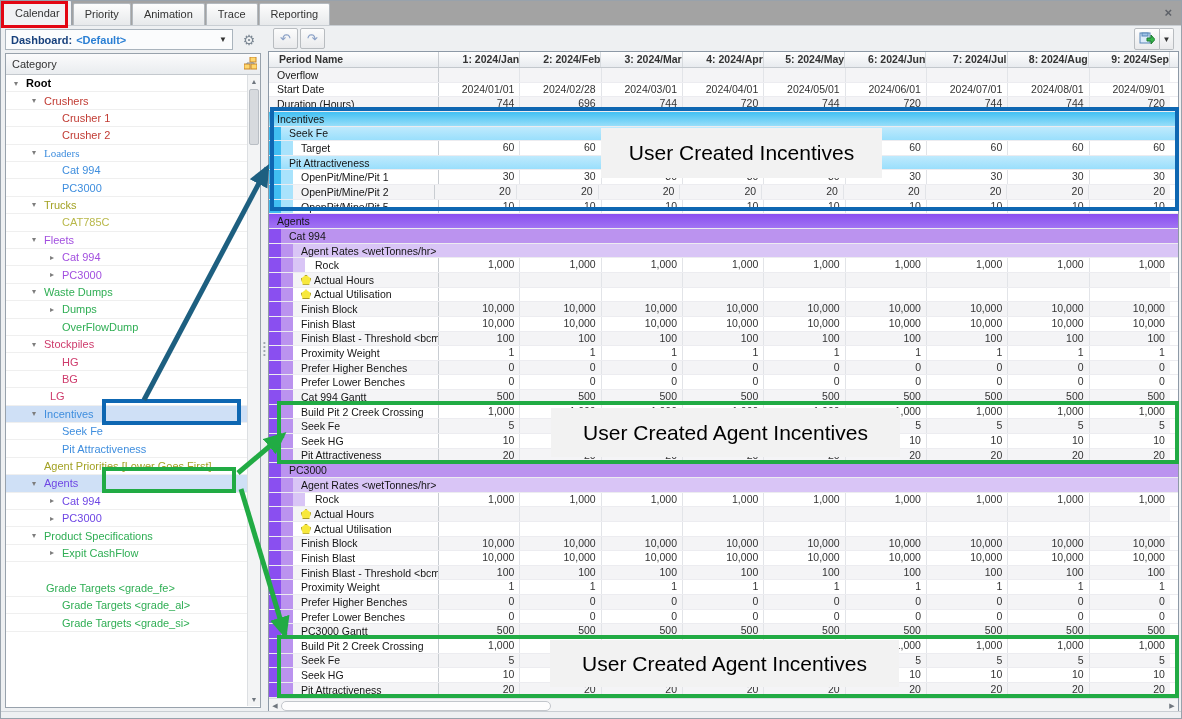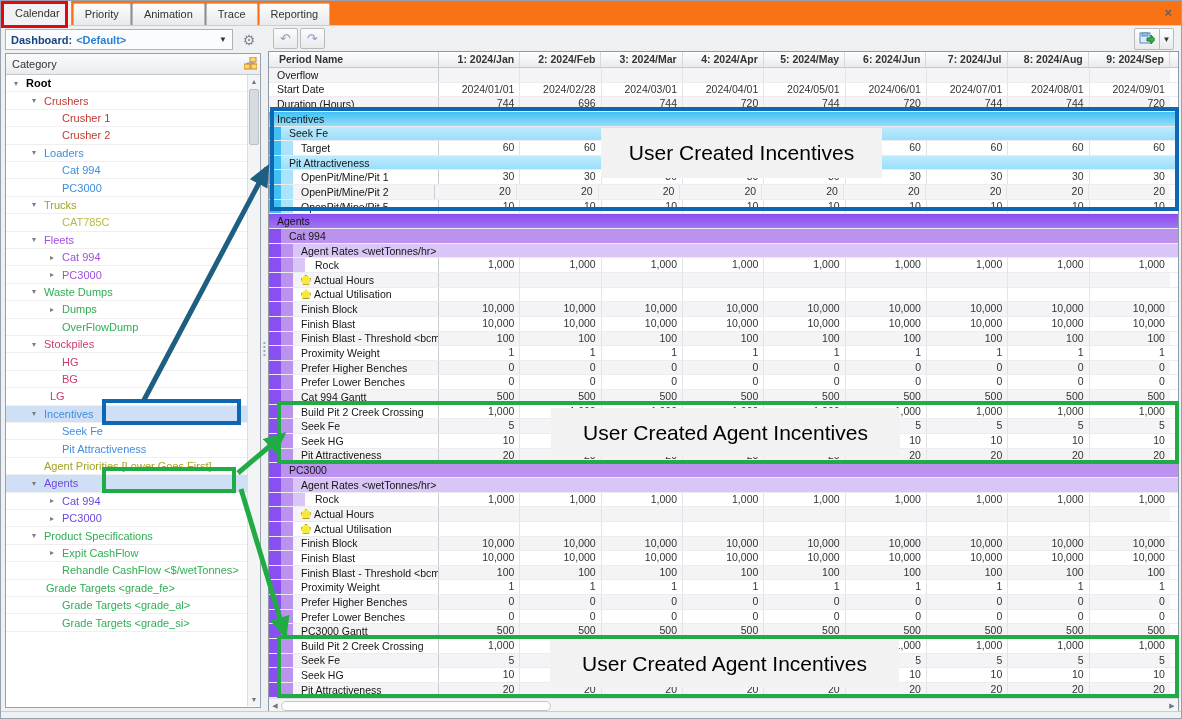--- a/index.html
+++ b/index.html
@@ -1,20 +1,20 @@
 <!DOCTYPE html>
 <html><head>
 <meta charset="utf-8">
 <style>
   html,body{margin:0;padding:0;background:#d8d8d8;}
   #app{position:relative;width:1182px;height:719px;background:#eef0f2;
        font-family:"Liberation Sans",sans-serif;overflow:hidden;
        border:1px solid #98a2ac;box-sizing:border-box;}
   
-  #tabbar{position:absolute;left:0;top:0;right:0;height:25px;background:#f97316;
+  #tabbar{position:absolute;left:0;top:0;right:0;height:25px;background:#a3a3a3;
           border-bottom:1px solid #c9ced3;display:flex;align-items:flex-end;padding-left:2px;box-sizing:border-box;}
   .tab{height:21px;line-height:21px;padding:0 11px;font-size:11px;color:#333;
        background:linear-gradient(#fdfdfd,#e7e9eb);border:1px solid #b3b9bf;border-bottom:none;
        margin-right:1px;border-radius:2px 2px 0 0;cursor:default;}
   .tab.active{background:#f1f2f4;height:24px;line-height:24px;border-color:#9aa2ab;z-index:2;}
   #winclose{position:absolute;right:9px;top:5px;font-size:13px;font-weight:bold;color:#5d6168;line-height:13px;}
   
   #dashcombo{position:absolute;left:4px;top:28px;width:228px;height:21px;background:#fbfcfd;
              border:1px solid #aab4bd;display:flex;align-items:center;font-size:11px;font-weight:bold;
              padding:0 5px;box-sizing:border-box;}
@@ -45,21 +45,21 @@
              border:1px solid #b8bcc0;border-radius:2px 0 0 2px;box-sizing:border-box;text-align:center;line-height:20px;}
   #exportcaret{position:absolute;right:7px;top:27px;width:14px;height:22px;background:linear-gradient(#fdfdfd,#e9eaec);
              border:1px solid #b8bcc0;border-left:none;border-radius:0 2px 2px 0;box-sizing:border-box;
              font-size:8px;color:#333;text-align:center;line-height:22px;}
   
   #gridPanel{position:absolute;left:267px;top:50px;width:911px;height:663px;background:#fff;
              border:1px solid #8d99a6;box-sizing:border-box;}
   #gridHeader{display:flex;height:16px;background:linear-gradient(#fefefe,#e8ebef);
               border-bottom:1px solid #c3c8cd;font-weight:bold;font-size:10.5px;color:#333;box-sizing:border-box;}
   #gridHeader .corner{width:170px;padding-left:10px;border-right:1px solid #c9cdd2;line-height:15px;box-sizing:border-box;flex:none;}
-  #gridHeader .mcol{flex:1;text-align:right;padding-right:5px;line-height:15px;border-right:1px solid #d6dade;box-sizing:border-box;}
+  #gridHeader .mcol{flex:1;text-align:right;line-height:15px;border-right:1px solid #d6dade;box-sizing:border-box;}
   #gridHeader .hspacer{width:8px;flex:none;}
   #gridRows{position:absolute;top:16px;left:0;right:0;}
   .grow{display:flex;height:14.65px;font-size:10.5px;background:#fff;border-bottom:1px solid #ececf0;box-sizing:border-box;}
   .grow.alt{background:#f4f4f6;}
   .band{width:12px;flex:none;}
   .lbl{display:flex;align-items:center;padding-left:8px;color:#151515;border-right:1px solid #c9cdd2;
        box-sizing:border-box;flex:none;white-space:nowrap;overflow:hidden;}
   .cell{flex:1;text-align:right;padding-right:5px;line-height:13.6px;color:#333;border-right:1px solid #e2e4e8;box-sizing:border-box;}
   .spacer{width:8px;flex:none;background:#fff;}
   .sec{flex:1;display:flex;align-items:center;padding-left:8px;color:#151515;white-space:nowrap;}
@@ -119,21 +119,21 @@
         <div class="titem" style="top: 34.8px; padding-left: 44px;">
           <span class="exp"></span>
           <span class="tlabel" style="color: rgb(193, 59, 51);">Crusher 1</span>
         </div>
         <div class="titem" style="top: 52.2px; padding-left: 44px;">
           <span class="exp"></span>
           <span class="tlabel" style="color: rgb(193, 59, 51);">Crusher 2</span>
         </div>
         <div class="titem" style="top: 69.6px; padding-left: 26px;">
           <span class="exp">▾</span>
-          <span class="tlabel" style="color: rgb(63, 142, 222);">Loaders</span>
+          <span class="tlabel" style="color: rgb(63, 142, 222); font-family: Liberation Serif, serif;">Loaders</span>
         </div>
         <div class="titem" style="top: 87px; padding-left: 44px;">
           <span class="exp"></span>
           <span class="tlabel" style="color: rgb(63, 142, 222);">Cat 994</span>
         </div>
         <div class="titem" style="top: 104.4px; padding-left: 44px;">
           <span class="exp"></span>
           <span class="tlabel" style="color: rgb(63, 142, 222);">PC3000</span>
         </div>
         <div class="titem" style="top: 121.8px; padding-left: 26px;">
@@ -212,24 +212,20 @@
           <span class="exp">▸</span>
           <span class="tlabel" style="color: rgb(110, 70, 228);">PC3000</span>
         </div>
         <div class="titem" style="top: 452.4px; padding-left: 26px;">
           <span class="exp">▾</span>
           <span class="tlabel" style="color: rgb(47, 174, 84);">Product Specifications</span>
         </div>
         <div class="titem" style="top: 469.8px; padding-left: 44px;">
           <span class="exp">▸</span>
           <span class="tlabel" style="color: rgb(47, 174, 84);">Expit CashFlow</span>
-        </div>
-        <div class="titem" style="top: 487.2px; padding-left: 44px;">
-          <span class="exp"></span>
-          <span class="tlabel" style="color: rgb(47, 174, 84);">Rehandle CashFlow &lt;$/wetTonnes&gt;</span>
         </div>
         <div class="titem" style="top: 504.6px; padding-left: 28px;">
           <span class="exp"></span>
           <span class="tlabel" style="color: rgb(47, 174, 84);">Grade Targets &lt;grade_fe&gt;</span>
         </div>
         <div class="titem" style="top: 522px; padding-left: 44px;">
           <span class="exp"></span>
           <span class="tlabel" style="color: rgb(47, 174, 84);">Grade Targets &lt;grade_al&gt;</span>
         </div>
         <div class="titem" style="top: 539.4px; padding-left: 44px;">

